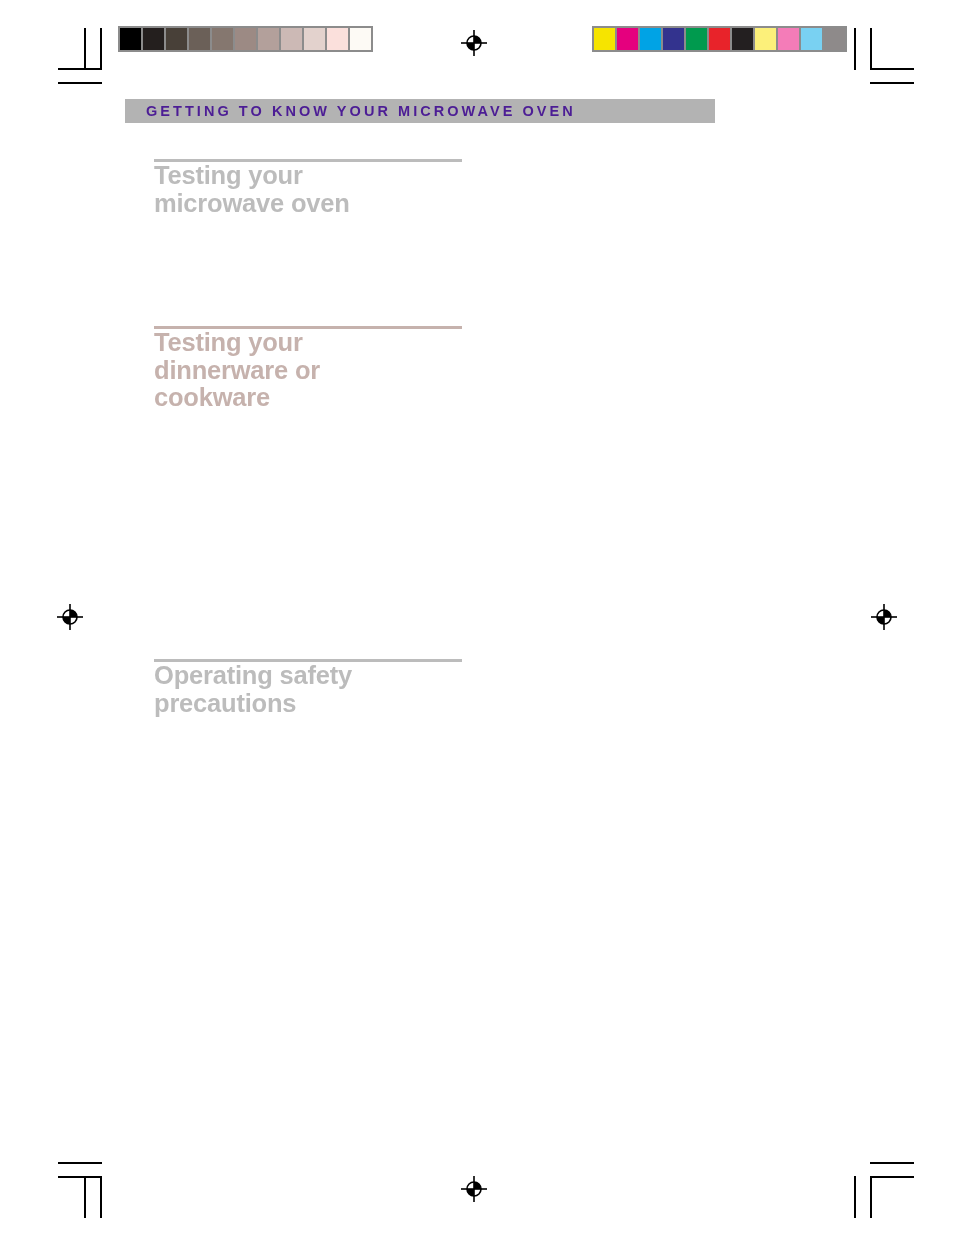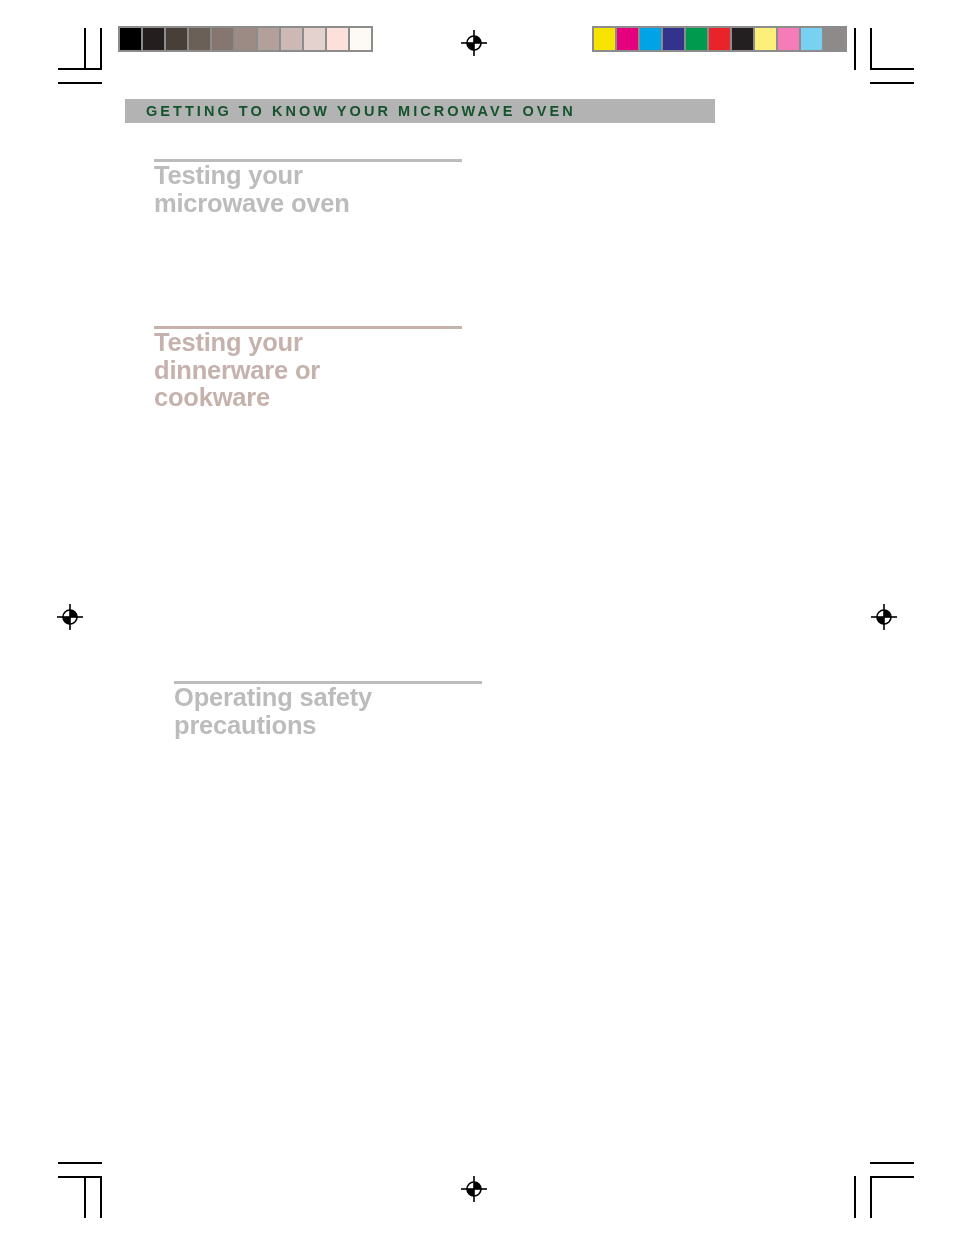--- a/index.html
+++ b/index.html
@@ -84,21 +84,21 @@
   .heading-title {
     margin: 0;
     font-size: 25.5px;
     font-weight: bold;
     line-height: 27.5px;
     letter-spacing: -0.2px;
     white-space: pre-line;
   }
   #heading-testing-oven { top: 159px; }
   #heading-testing-dinnerware { top: 326px; }
-  #heading-operating-safety { top: 681px; margin-left: 20px; }
+  #heading-operating-safety { top: 659px; }
 </style>
 </head>
 <body>
 
 <div id="page">
 
   <div>
     <div class="crop-mark crop-v" style="left:100px; top:28px; height:42px;"></div>
     <div class="crop-mark crop-v" style="left:84px;  top:28px; height:42px;"></div>
     <div class="crop-mark crop-h" style="left:58px;  top:68px; width:44px;"></div>
@@ -188,21 +188,21 @@
       <div class="cal-patch" style="background: rgb(0, 154, 78);"></div>
       <div class="cal-patch" style="background: rgb(232, 35, 42);"></div>
       <div class="cal-patch" style="background: rgb(35, 31, 32);"></div>
       <div class="cal-patch" style="background: rgb(252, 240, 122);"></div>
       <div class="cal-patch" style="background: rgb(244, 124, 184);"></div>
       <div class="cal-patch" style="background: rgb(121, 209, 242);"></div>
       <div class="cal-patch" style="background: rgb(142, 138, 138);"></div>
     </div>
 
   <div id="section-banner" style="background: rgb(179, 179, 179);">
-    <span class="banner-text" style="color: #14532d;">GETTING TO KNOW YOUR MICROWAVE OVEN</span>
+    <span class="banner-text" style="color: #4c1d95;">GETTING TO KNOW YOUR MICROWAVE OVEN</span>
   </div>
 
   <div class="heading-block" id="heading-testing-oven">
     <div class="heading-rule" style="background: rgb(188, 188, 188);"></div>
     <h2 class="heading-title" style="color: rgb(188, 188, 188);">Testing your
 microwave oven</h2>
   </div>
 
   <div class="heading-block" id="heading-testing-dinnerware">
     <div class="heading-rule" style="background: rgb(198, 178, 173);"></div>

